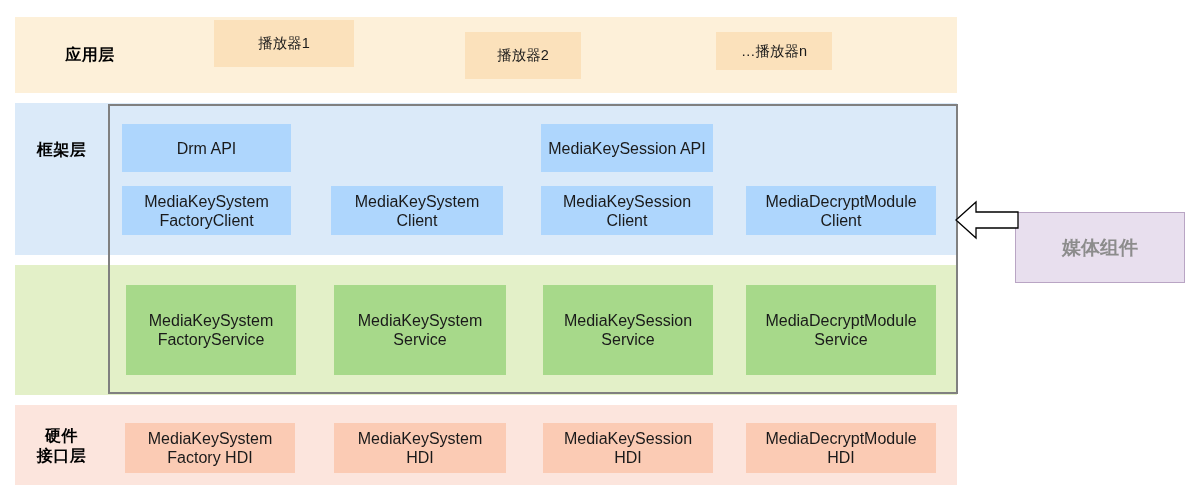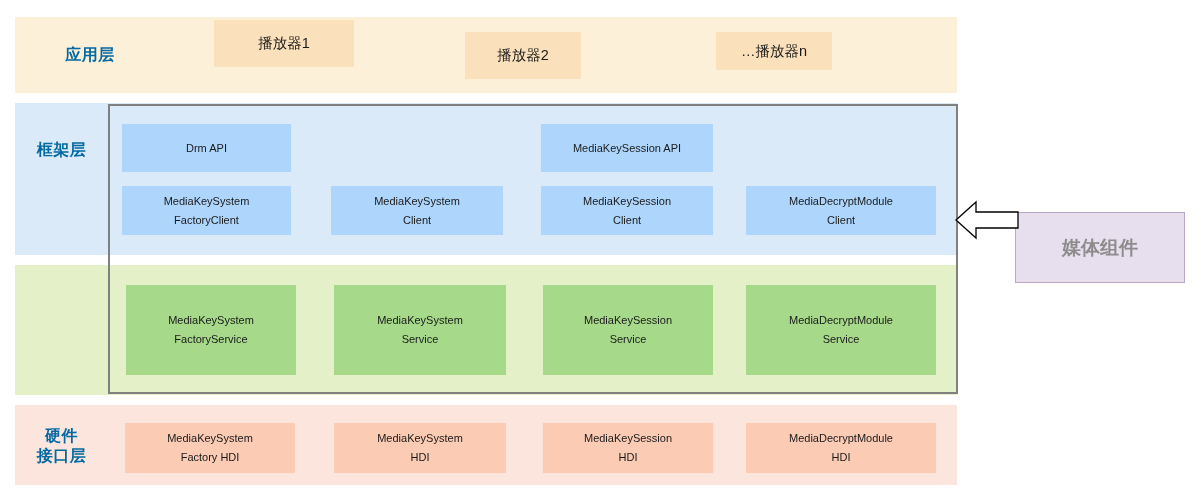--- a/index.html
+++ b/index.html
@@ -18,33 +18,33 @@
     overflow: hidden;
   }
   .band {
     position: absolute;
     box-sizing: border-box;
   }
   .band-label {
     position: absolute;
     font-weight: bold;
     font-size: 16px;
-    color: #0369a1;
+    color: #000000;
     text-align: center;
     line-height: 20px;
     letter-spacing: 0.5px;
   }
   .node {
     position: absolute;
     box-sizing: border-box;
     display: flex;
     align-items: center;
     justify-content: center;
     text-align: center;
-    font-size: 11px;
+    font-size: 16px;
     color: #1a1a1a;
     line-height: 19px;
     white-space: pre-line;
   }
   .node.cjk {
     font-size: 14.5px;
   }
   #drm-frame {
     position: absolute;
     box-sizing: border-box;

